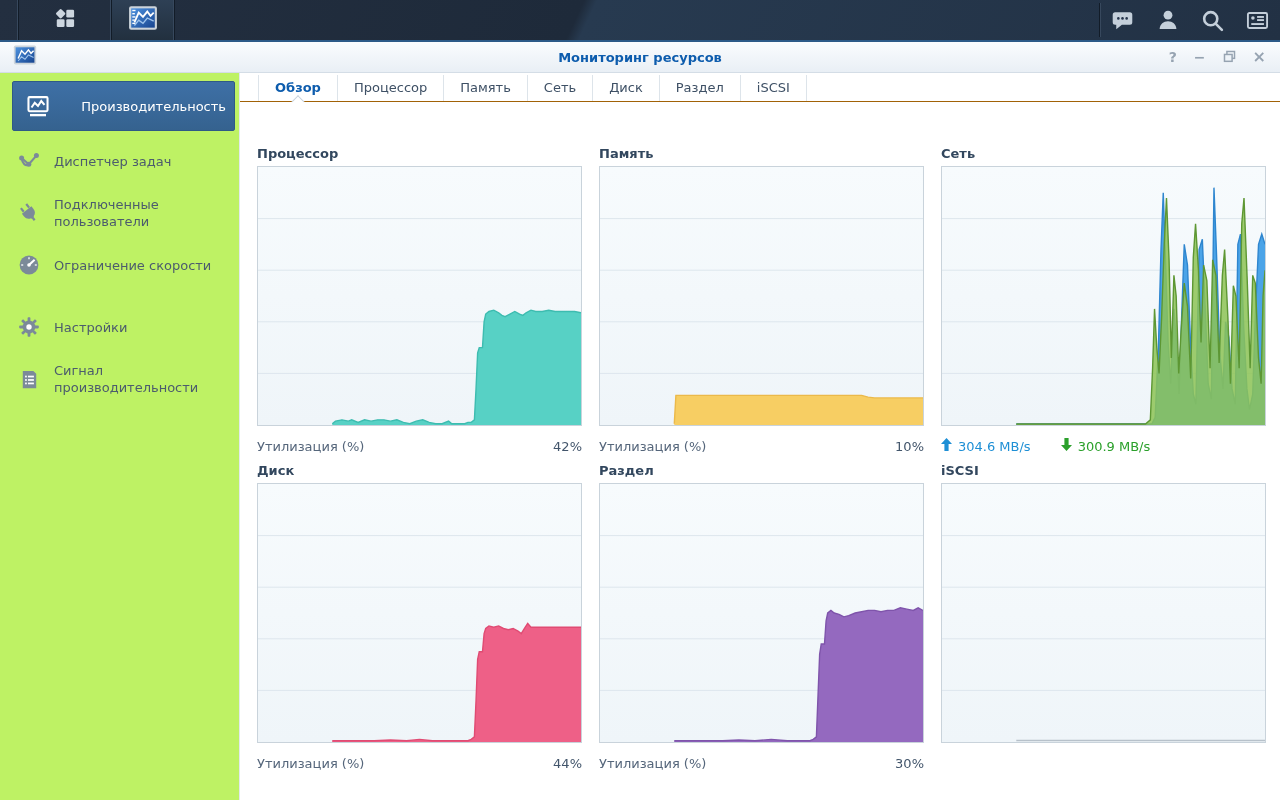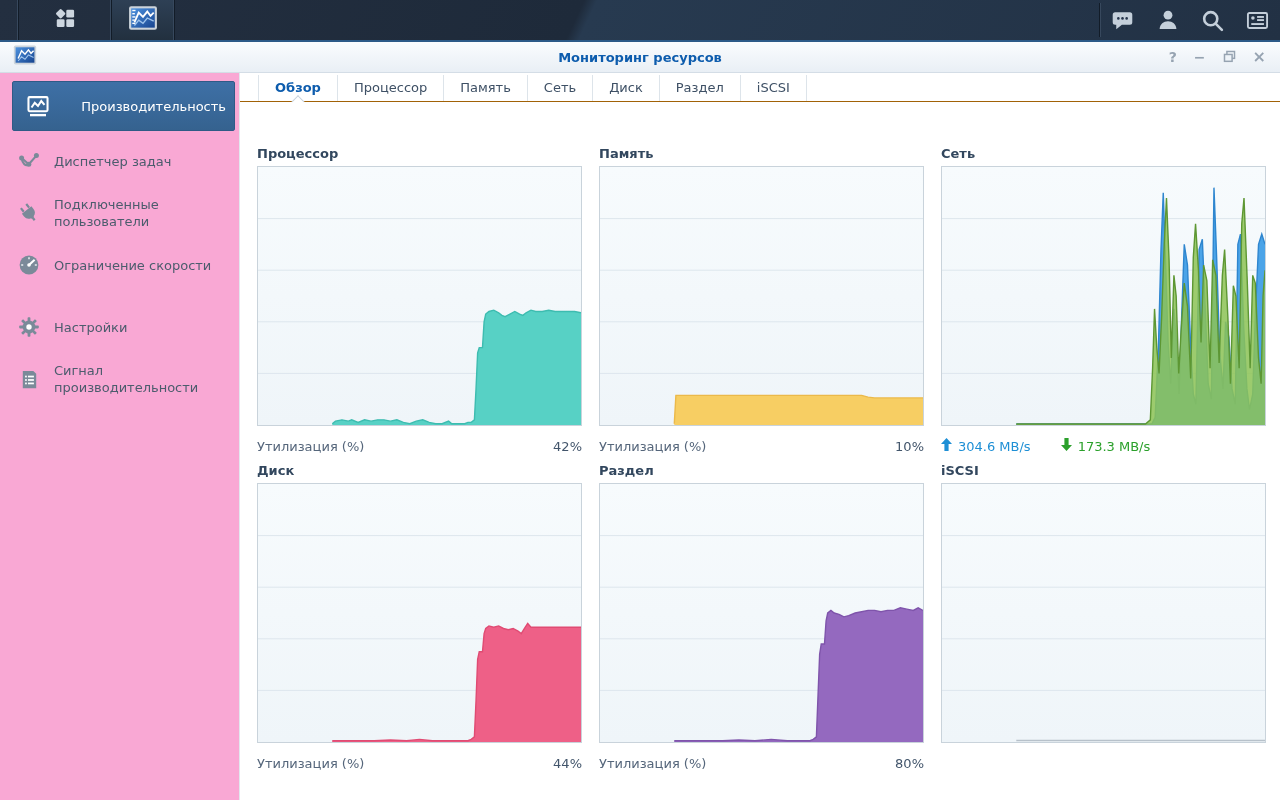--- a/index.html
+++ b/index.html
@@ -20,21 +20,21 @@
     display:flex;align-items:center;justify-content:center;cursor:pointer;
     border-right:1px solid #121c28;box-shadow:inset -1px 0 0 #37485d;
   }
   .tb-mainmenu{width:92px;color:#cdd6df;}
   .tb-app{width:62px;background:linear-gradient(180deg,#2e4055,#22303f);}
   .tb-spacer{flex:1;}
   .tb-sep{width:1px;background:#121c28;box-shadow:1px 0 0 #37485d;margin:3px 0;}
   .tb-icon{width:45px;border:none;box-shadow:none;color:#c4cfda;}
   .tb-icon svg{display:block;}
   
-  .window{position:absolute;top:42px;left:0;right:0;bottom:0;background:#f9a8d4;}
+  .window{position:absolute;top:42px;left:0;right:0;bottom:0;background:#bef264;}
   .titlebar{
     height:30px;border-bottom:1px solid #d4dde6;position:relative;
     background:linear-gradient(180deg,#fafcfe,#e9eff5);
     display:flex;align-items:center;
   }
   .titlebar-icon{margin-left:13px;}
   .window-title{
     position:absolute;left:0;right:0;text-align:center;
     font-size:13px;font-weight:bold;color:#0d5cad;pointer-events:none;
   }
@@ -375,21 +375,21 @@
                     </svg>
                   </span>
                   <span>304.6 MB/s</span>
                 </span>
                 <span class="net-item" style="color:#2ba02b;">
                   <span>
                     <svg width="11" height="13" viewBox="0 0 11 13" fill="#2ba02b">
                       <path d="M5.5 13 L0 7 H3.4 V0 H7.6 V7 H11 Z"></path>
                     </svg>
                   </span>
-                  <span>173.3 MB/s</span>
+                  <span>300.9 MB/s</span>
                 </span>
               </span>
             </div>
           </div>
 
           <div class="panel">
             <div class="panel-title">Диск</div>
             <div class="plot">
                 <svg viewBox="0 0 100 100" preserveAspectRatio="none">
                   <line x1="0" x2="100" y1="20" y2="20" stroke="#dde6ed" vector-effect="non-scaling-stroke"></line>
@@ -413,21 +413,21 @@
                   <line x1="0" x2="100" y1="20" y2="20" stroke="#dde6ed" vector-effect="non-scaling-stroke"></line>
                   <line x1="0" x2="100" y1="40" y2="40" stroke="#dde6ed" vector-effect="non-scaling-stroke"></line>
                   <line x1="0" x2="100" y1="60" y2="60" stroke="#dde6ed" vector-effect="non-scaling-stroke"></line>
                   <line x1="0" x2="100" y1="80" y2="80" stroke="#dde6ed" vector-effect="non-scaling-stroke"></line>
                   <polygon points="23,100 23,99.5 28,99.5 33,99.5 38,99.5 43,99.2 48,99.5 53,99 58,99.5 62,99.5 65,99.5 66,99 67,98 67.5,82 68,66 68.5,62 69.5,62 70,53 70.5,50 71.5,49 72.5,50 74,50.5 75.5,51.5 77,51 79,50 81,49.5 83,49 85,49 87,49.5 89,49 91,49 93,48 95,48.5 97,49 98.5,48 100,49 100,100" fill="#9469bf"></polygon>
                   <polyline points="23,99.5 28,99.5 33,99.5 38,99.5 43,99.2 48,99.5 53,99 58,99.5 62,99.5 65,99.5 66,99 67,98 67.5,82 68,66 68.5,62 69.5,62 70,53 70.5,50 71.5,49 72.5,50 74,50.5 75.5,51.5 77,51 79,50 81,49.5 83,49 85,49 87,49.5 89,49 91,49 93,48 95,48.5 97,49 98.5,48 100,49" fill="none" stroke="#7f54ab" stroke-width="1.4" vector-effect="non-scaling-stroke"></polyline>
                 </svg>
               </div>
             <div class="panel-foot">
               <span class="foot-label">Утилизация (%)</span>
-              <span class="foot-value">80%</span>
+              <span class="foot-value">30%</span>
             </div>
           </div>
 
           <div class="panel">
             <div class="panel-title">iSCSI</div>
             <div class="plot">
                 <svg viewBox="0 0 100 100" preserveAspectRatio="none">
                   <line x1="0" x2="100" y1="20" y2="20" stroke="#dde6ed" vector-effect="non-scaling-stroke"></line>
                   <line x1="0" x2="100" y1="40" y2="40" stroke="#dde6ed" vector-effect="non-scaling-stroke"></line>
                   <line x1="0" x2="100" y1="60" y2="60" stroke="#dde6ed" vector-effect="non-scaling-stroke"></line>

